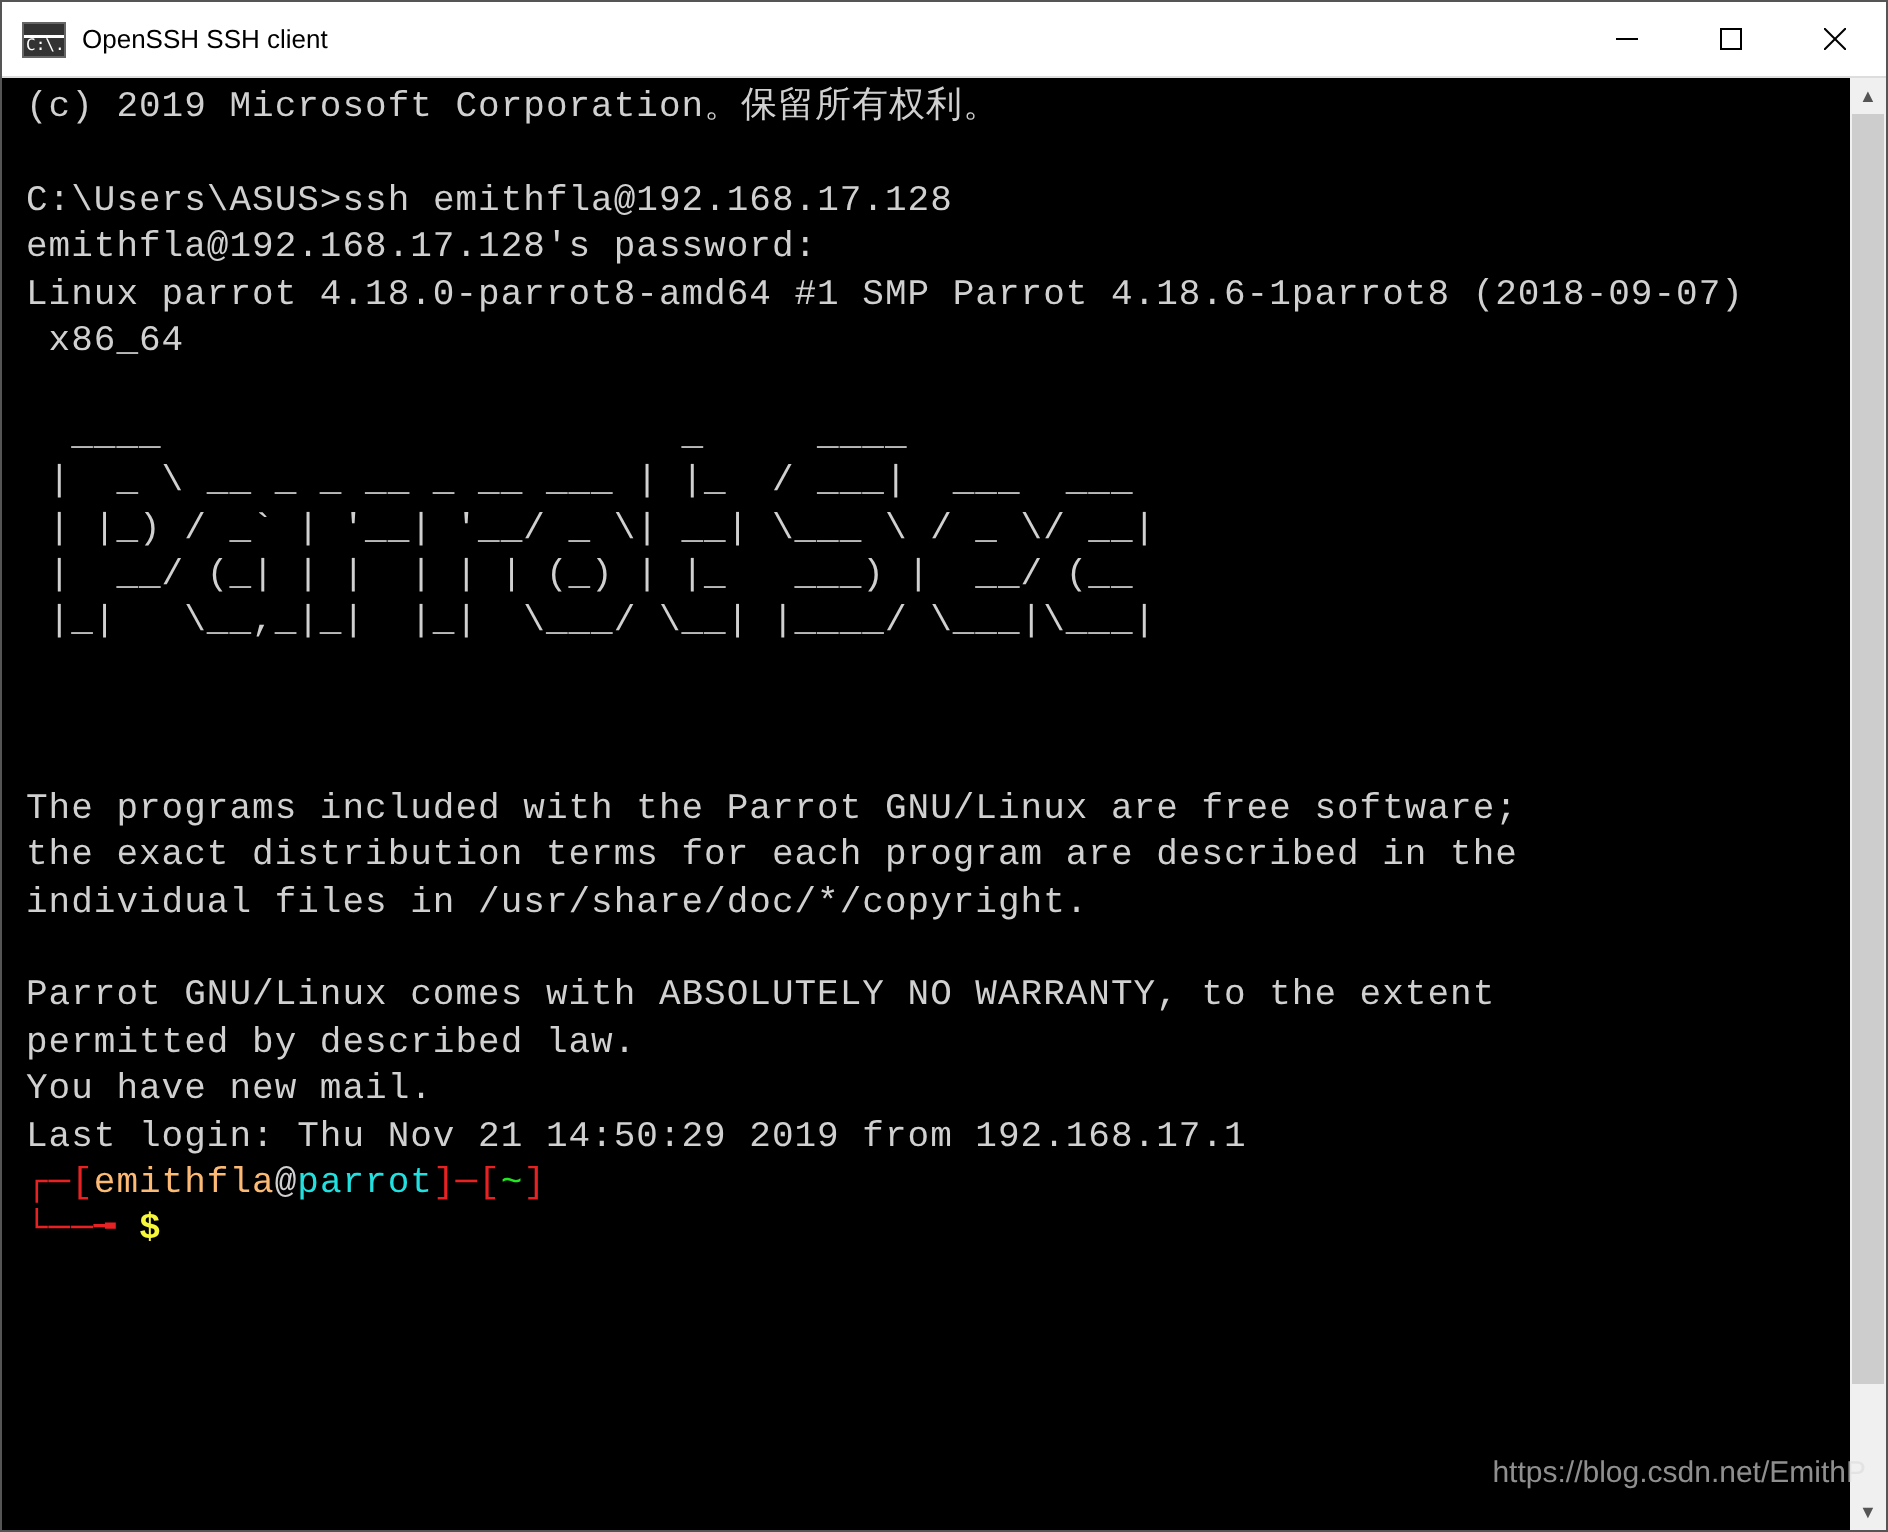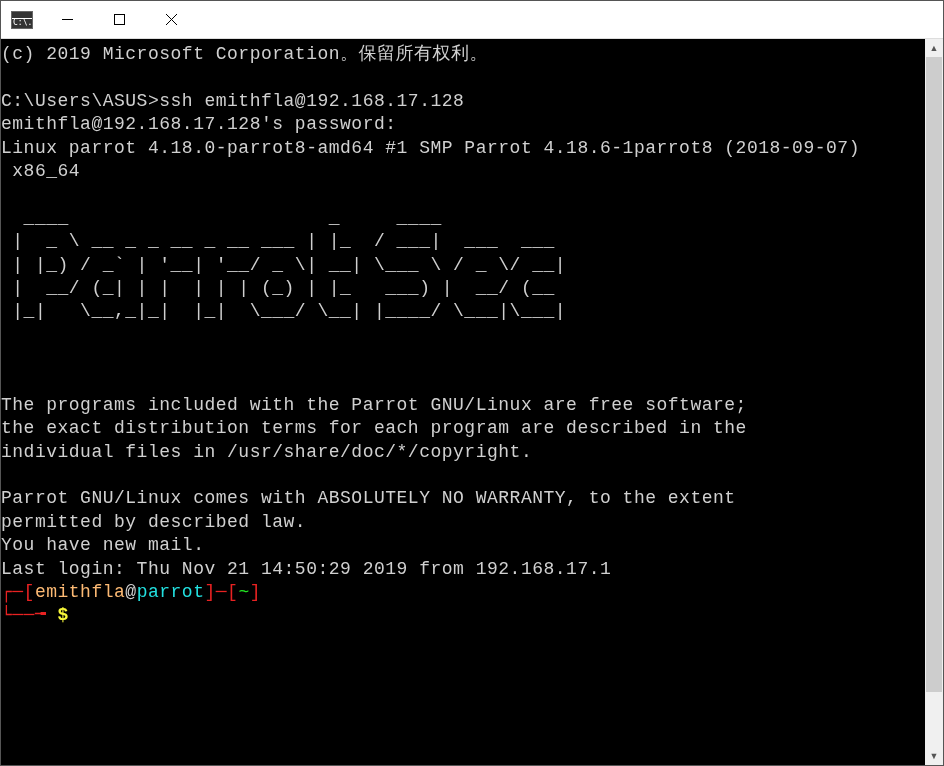--- a/index.html
+++ b/index.html
@@ -70,21 +70,21 @@
       position: relative;
       background: #000;
     }
     .terminal {
       flex: 1;
       background: #000;
       color: #d0d0d0;
       font-family: 'NSimSun', 'SimSun', 'Consolas', 'Courier New', monospace;
       font-size: 18px;
       line-height: 1.30;
-      padding: 4px 0;
+      padding: 4px 12px;
       white-space: pre;
       overflow: hidden;
       letter-spacing: 0.5px;
     }
     .scrollbar {
       width: 18px;
       background: #f0f0f0;
       display: flex;
       flex-direction: column;
     }
@@ -129,20 +129,21 @@
       pointer-events: none;
     }
   </style>
 </head>
 <body>
 
 <div class="window">
 
   <div class="titlebar">
     <div class="titlebar-icon">C:\.</div>
+    <div class="titlebar-text">OpenSSH SSH client</div>
     <div class="window-controls">
       <div class="win-btn">
         <svg viewBox="0 0 11 11">
             <line x1="0" y1="5.5" x2="11" y2="5.5" stroke="#000" stroke-width="1"></line>
           </svg>
       </div>
       <div class="win-btn">
         <svg viewBox="0 0 11 11">
             <rect x="0.5" y="0.5" width="10" height="10" fill="none" stroke="#000" stroke-width="1"></rect>
           </svg>
@@ -184,15 +185,16 @@
 <span class="ps-bracket">└──╼ </span><span class="ps-dollar">$</span></div>
 
     <div class="scrollbar">
       <div class="scroll-arrow">▲</div>
       <div class="scroll-track">
         <div class="scroll-thumb"></div>
       </div>
       <div class="scroll-arrow">▼</div>
     </div>
 
+    <div class="watermark">https://blog.csdn.net/EmithP</div>
   </div>
 
 </div>
 
 </body></html>

